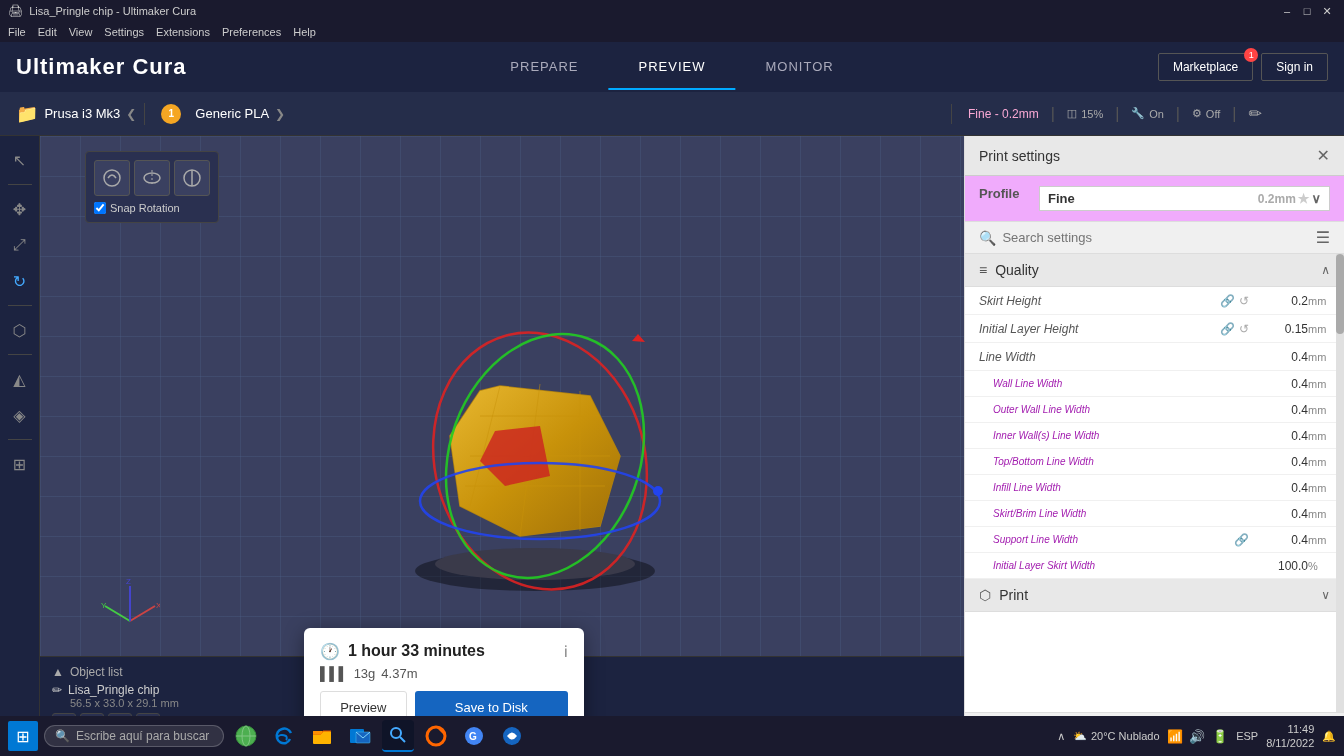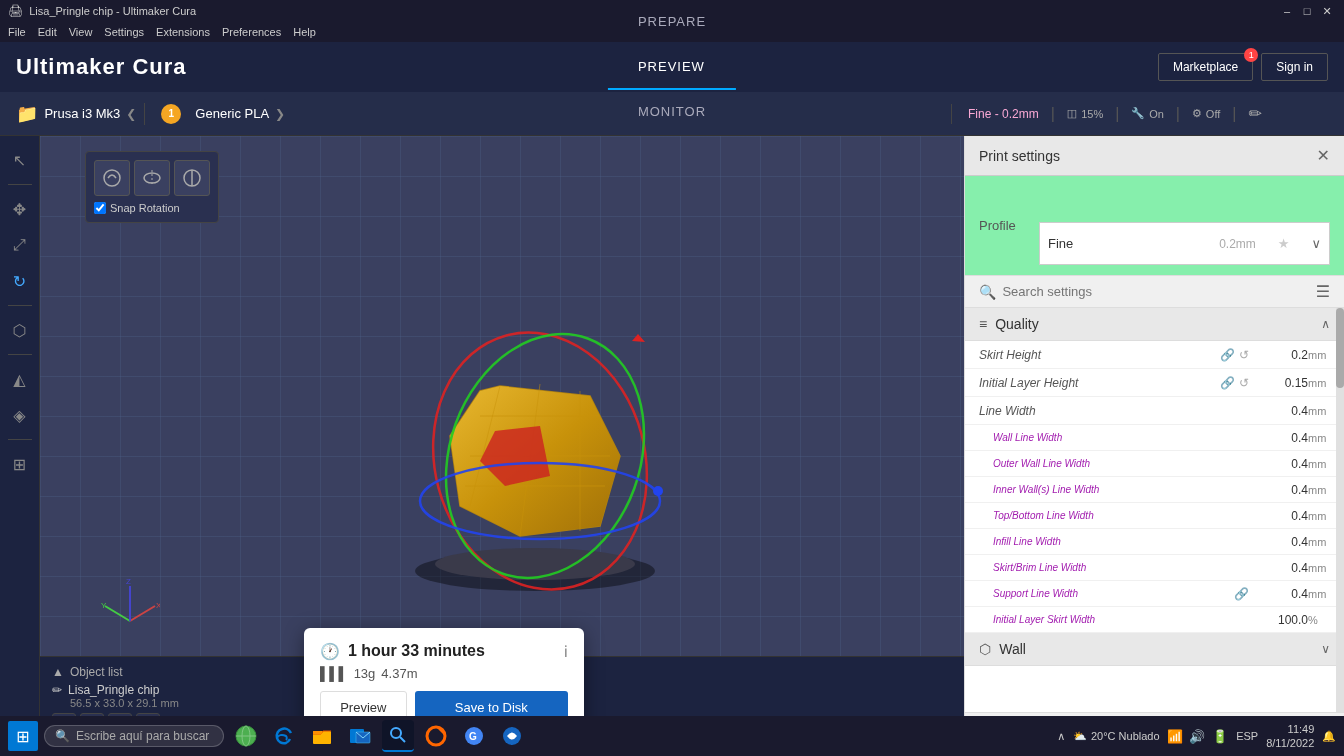--- a/index.html
+++ b/index.html
@@ -43,21 +43,21 @@
       position: relative;
     }
     .logo {
       color: white;
       font-size: 22px;
       font-weight: 300;
       letter-spacing: 1px;
       flex: 1;
     }
     .logo span { font-weight: 700; }
-    .nav-tabs { display: flex; gap: 0; position: absolute; left: 50%; transform: translateX(-50%); flex-direction: column; }
+    .nav-tabs { display: flex; gap: 0; position: absolute; left: 50%; transform: translateX(-50%); }
     .nav-tab {
       padding: 14px 30px;
       color: #aab;
       font-size: 13px;
       font-weight: 500;
       letter-spacing: 1px;
       cursor: pointer;
       border-bottom: 2px solid transparent;
       text-transform: uppercase;
     }
@@ -338,37 +338,37 @@
       display: flex;
       align-items: center;
       justify-content: space-between;
       border-bottom: 1px solid #ccc;
     }
     .print-settings-title { font-size: 14px; font-weight: 500; color: #333; }
     .close-panel-btn { color: #666; cursor: pointer; font-size: 16px; }
 
     .profile-row {
       display: flex;
-      align-items: center;
+      align-items: flex-start;
       padding: 10px 14px;
       gap: 10px;
       border-bottom: 1px solid #ddd;
-      background: #86efac;
+      background: #f0abfc;
+      font-weight: bold;
     }
     .profile-label { font-size: 13px; color: #555; min-width: 50px; }
     .profile-select {
       flex: 1;
       background: white;
       border: 1px solid #ccc;
-      padding: 13px 8px;
+      padding: 4px 8px;
       font-size: 13px;
       display: flex;
       align-items: center;
-      gap: 22px;
-      margin-top: 36px;
+      gap: 2px;
     }
     .profile-value { flex: 1; color: #333; }
     .profile-hint { color: #aaa; font-size: 12px; }
     .profile-star { color: #ccc; cursor: pointer; }
     .profile-chevron { color: #666; cursor: pointer; }
 
     .search-row {
       display: flex;
       align-items: center;
       padding: 6px 14px;
@@ -856,21 +856,21 @@
 
       <div class="sub-setting-row">
         <span class="sub-setting-name">Initial Layer Skirt Width</span>
         <input class="setting-value-input" type="text" value="100.0" style="">
         <span class="setting-unit">%</span>
       </div>
 
       <div class="section-header">
         <div class="section-header-left">
           <span class="section-icon">⬡</span>
-          <span class="section-title">Wall</span>
+          <span class="section-title">Print</span>
         </div>
         <span class="section-chevron">∨</span>
       </div>
 
       <div class="scrollbar-track">
         <div class="scrollbar-thumb"></div>
       </div>
     </div>
 
     <div class="recommended-row">

